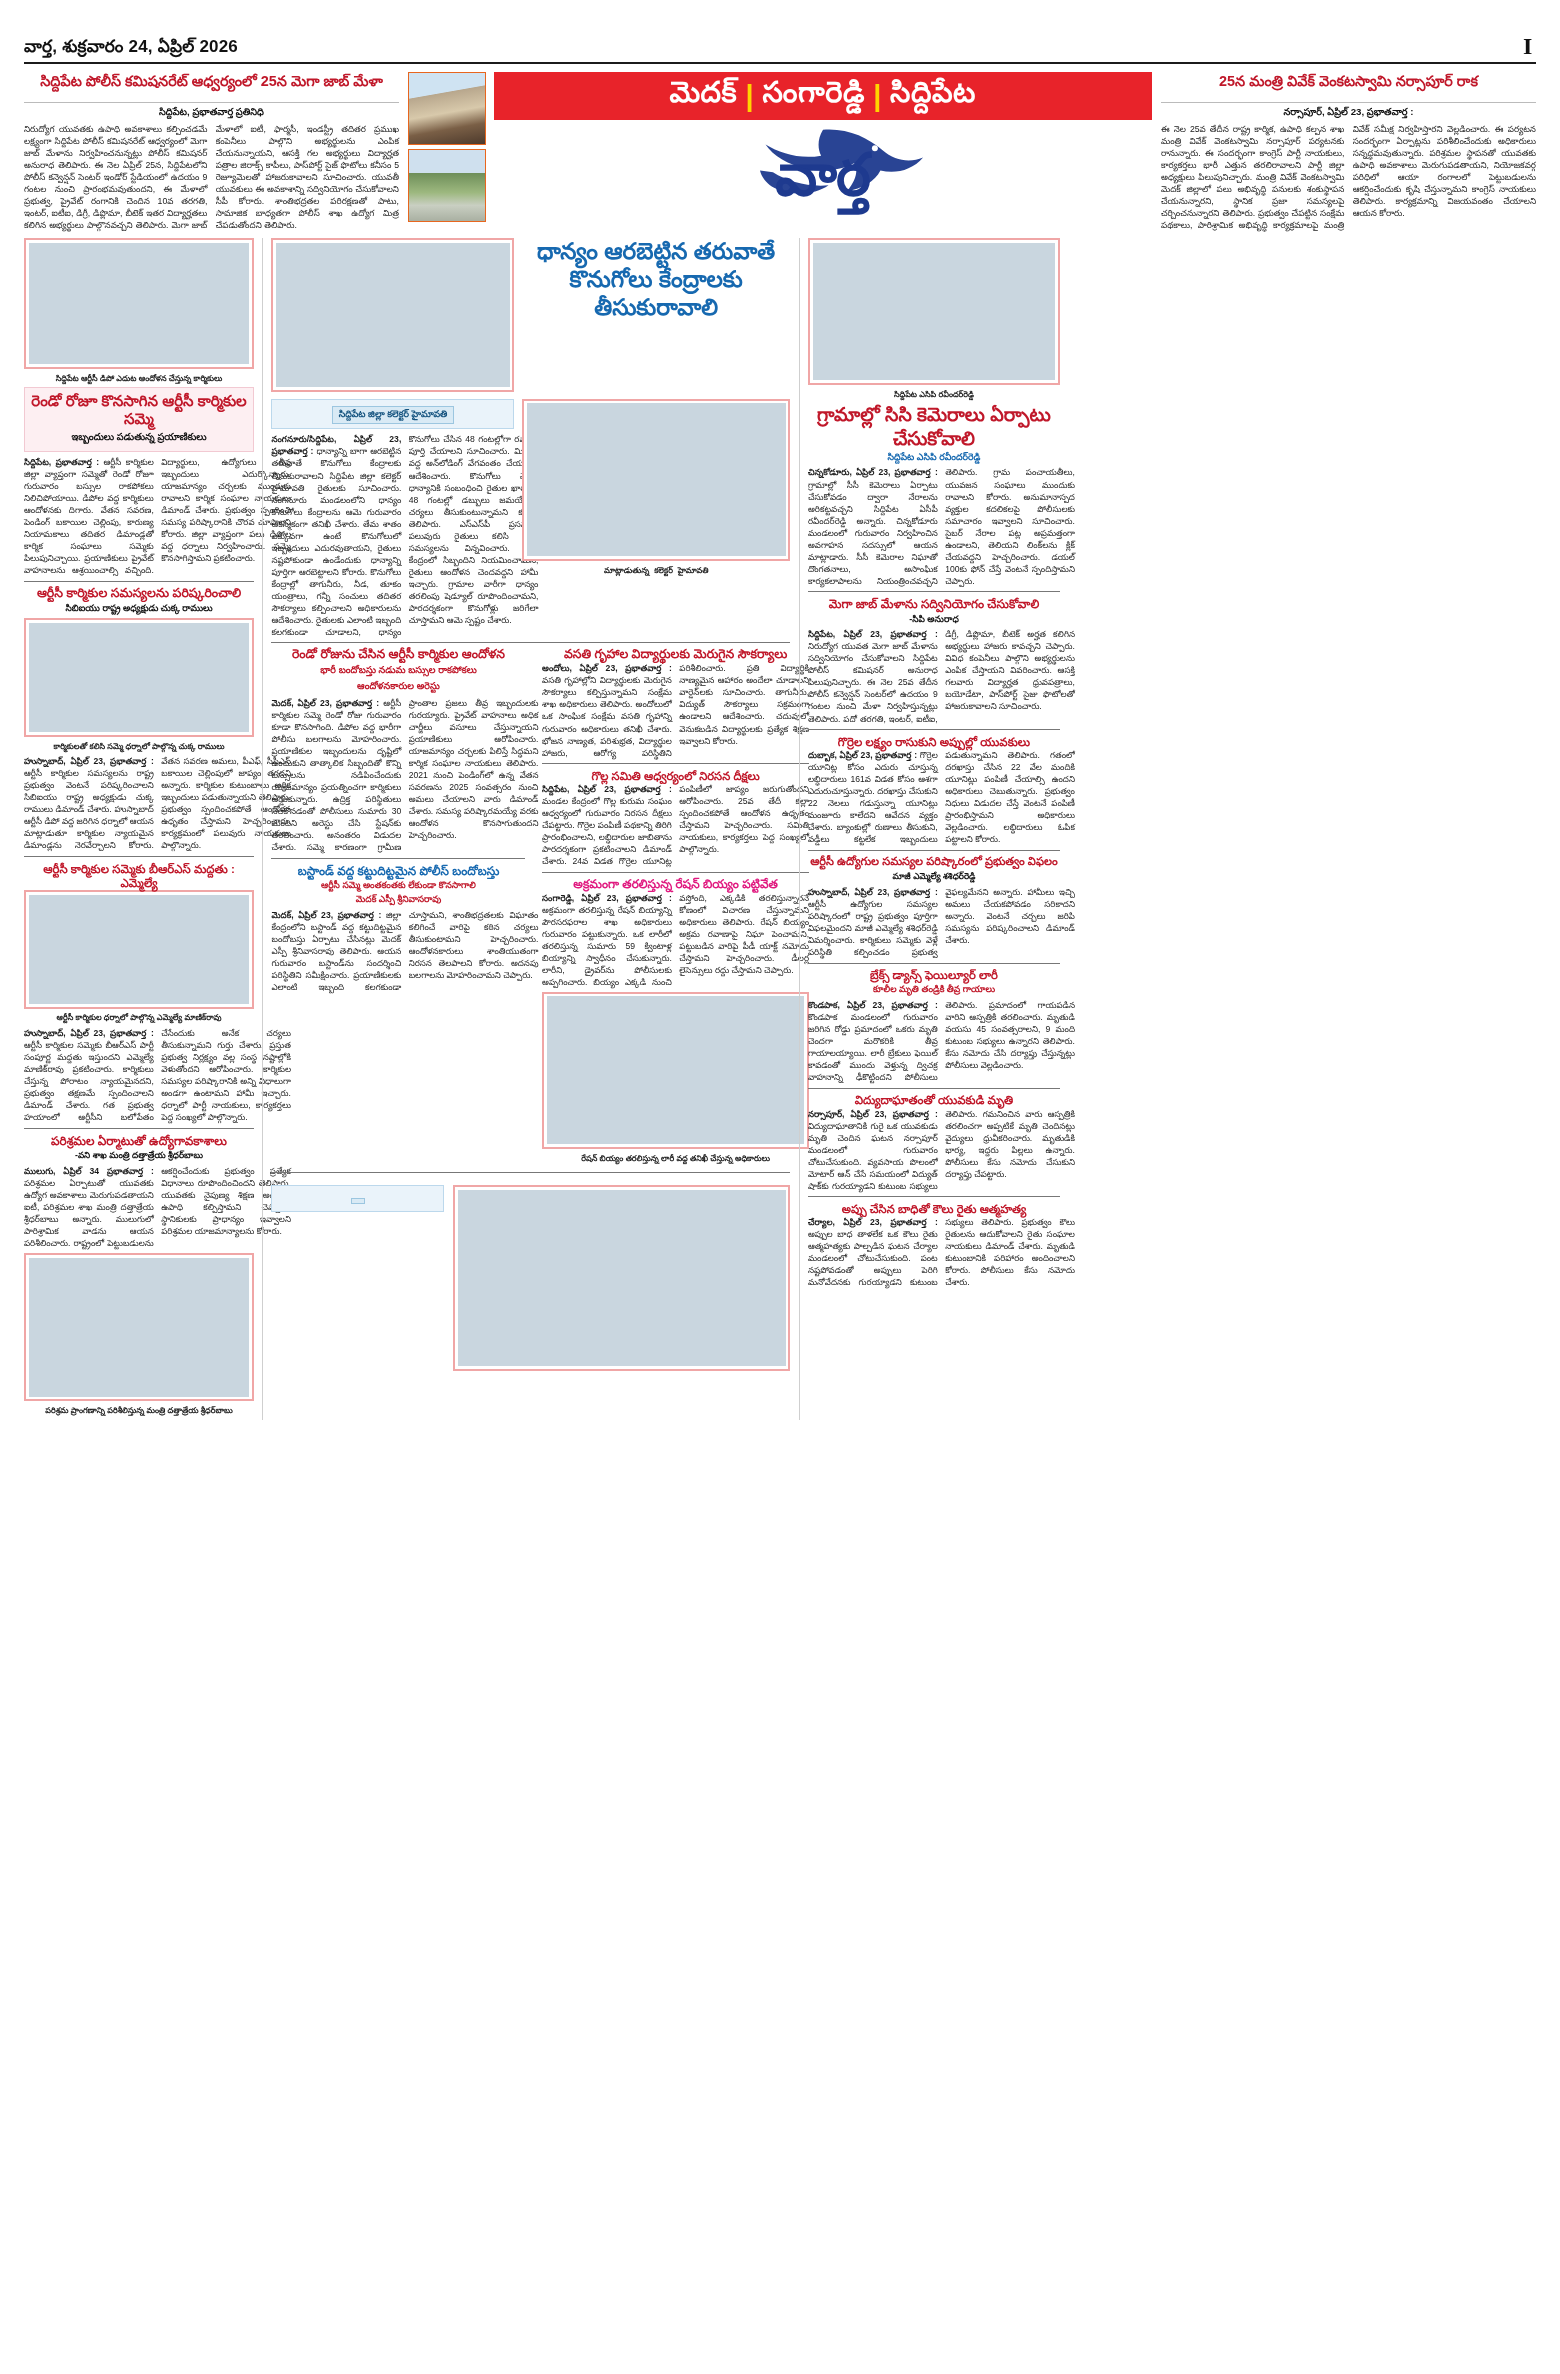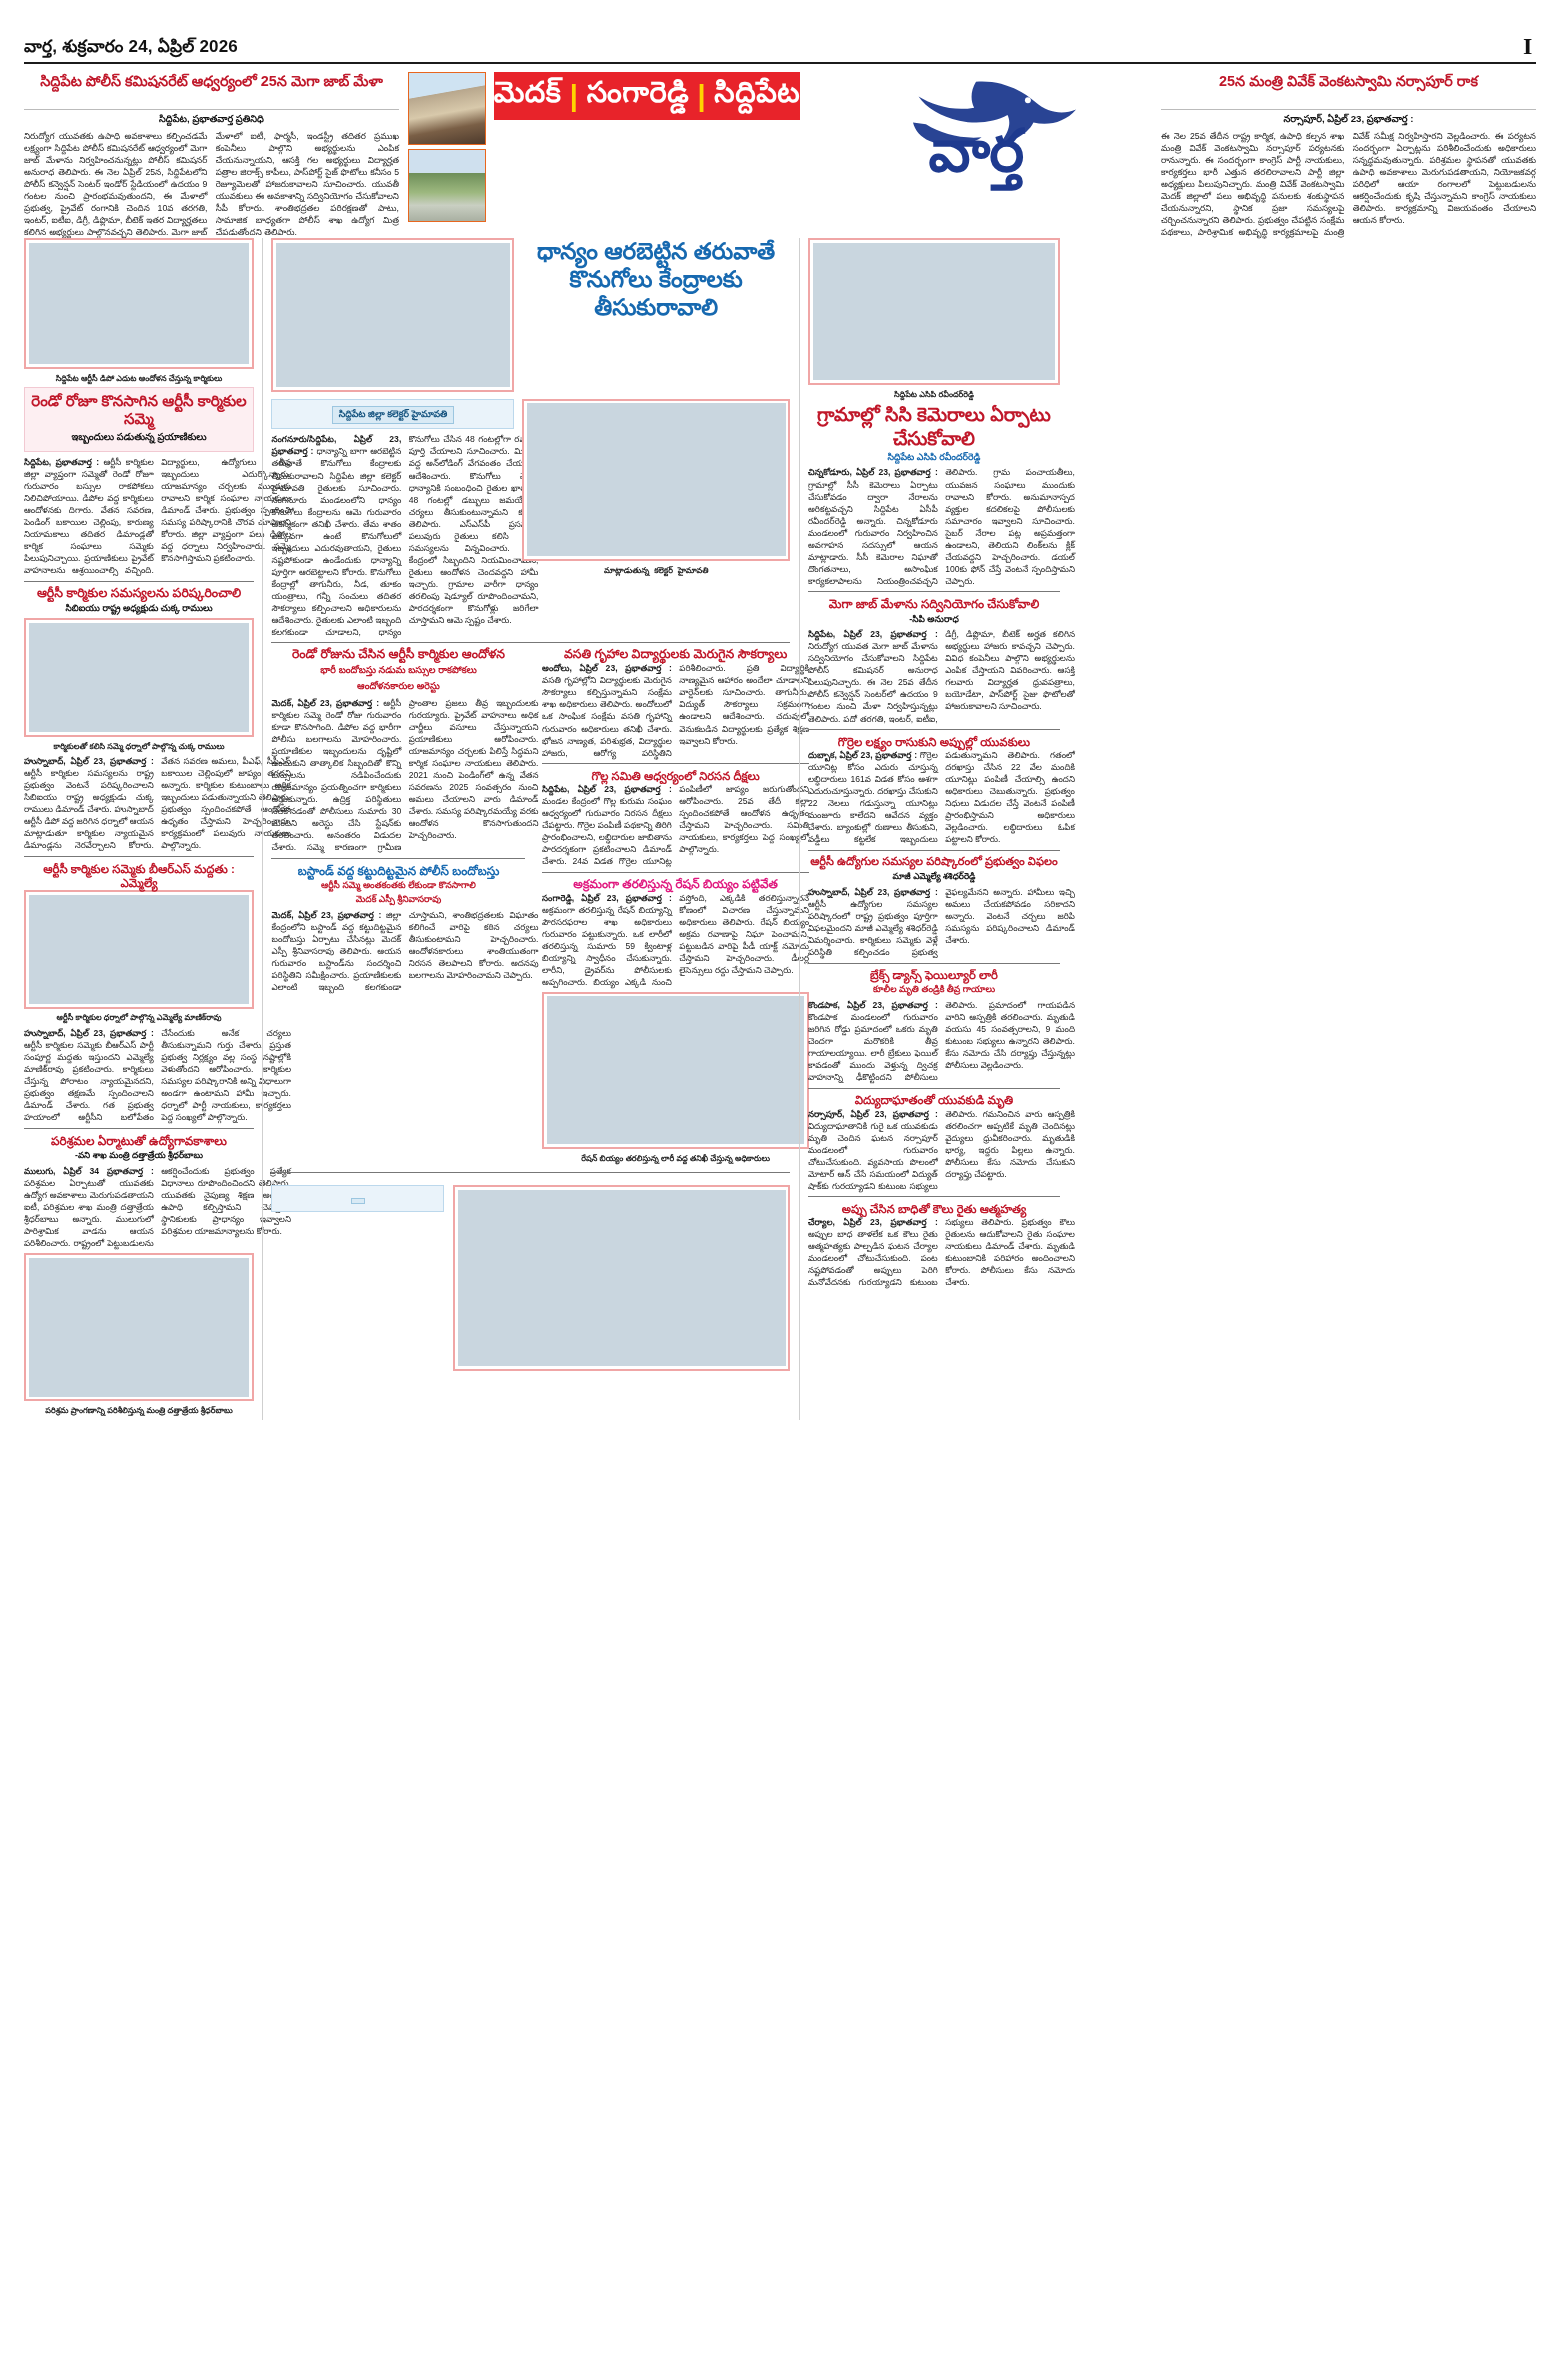--- a/index.html
+++ b/index.html
@@ -19,32 +19,32 @@
   .topbar .folio { font-family:"Liberation Serif", serif; font-size:24px; font-weight:700; padding-right:3.7px;}
 
   
   .header { display:flex; gap:9.3px; margin-top:8.3px; height:158px; }
   .hdr-col { width:375px; }
   .hdr-col.left { width:375px; }
   .hdr-col.right { width:375px; }
   .hdr-mid { width:auto; flex:1; display:flex; gap:7.4px; }
 
   .hdr-head { text-align:center; font-size:14.4px; font-weight:800; color:#c0182a;
-              line-height:1.25; border-bottom:0.9px solid #bbb; padding-bottom:19px; margin-bottom:2.8px; }
+              line-height:1.25; border-bottom:0.9px solid #bbb; padding-bottom:12px; margin-bottom:2.8px; }
   .byline { text-align:center; font-size:9.7px; font-weight:800; color:#111; margin-bottom:2.8px; }
   .tiny { font-size:8.7px; line-height:1.38; text-align:justify; color:#1a1a1a; }
   .tiny.col2 { column-count:2; column-gap:8.3px; }
 
   
   .thumbs { width:78px; display:flex; flex-direction:column; gap:3.7px; }
   .thumb { height:73px; border:1.9px solid #e8661e; background-size:cover; }
   .th1 { background:linear-gradient(170deg,#cfe3f2 0%,#cfe3f2 30%,#b8a78d 31%,#d8c9ab 55%,#7a5f46 75%,#4d3a2c 100%); }
   .th2 { background:linear-gradient(180deg,#cfe0ee 0%,#cfe0ee 32%,#6f8f5a 33%,#9db87f 60%,#c9cfc2 78%,#a9b0a2 100%); }
 
-  .brandwrap { flex:1; display:flex; flex-direction:row; }
+  .brandwrap { flex:1; display:flex; flex-direction:column; }
   .editions { background:#e8232a; color:#fff; height:48px; display:flex; align-items:center;
               justify-content:center; gap:0px; font-size:29px; font-weight:800; letter-spacing:0.5px; }
   .editions .sep { color:#ffd400; margin:0 8.3px; font-weight:900; }
   .brand { position:relative; flex:1; display:flex; align-items:center; justify-content:center; }
   .brand .logo-text { font-size:59px; font-weight:800; color:#1e3a8f; letter-spacing:-0.9px; line-height:1; }
   .dove { position:absolute; left:50%; top:3.7px; transform:translateX(-50%); opacity:.95; }
 
   
   .grid { display:flex; gap:8.3px; margin-top:8.3px; }
   .col { }

